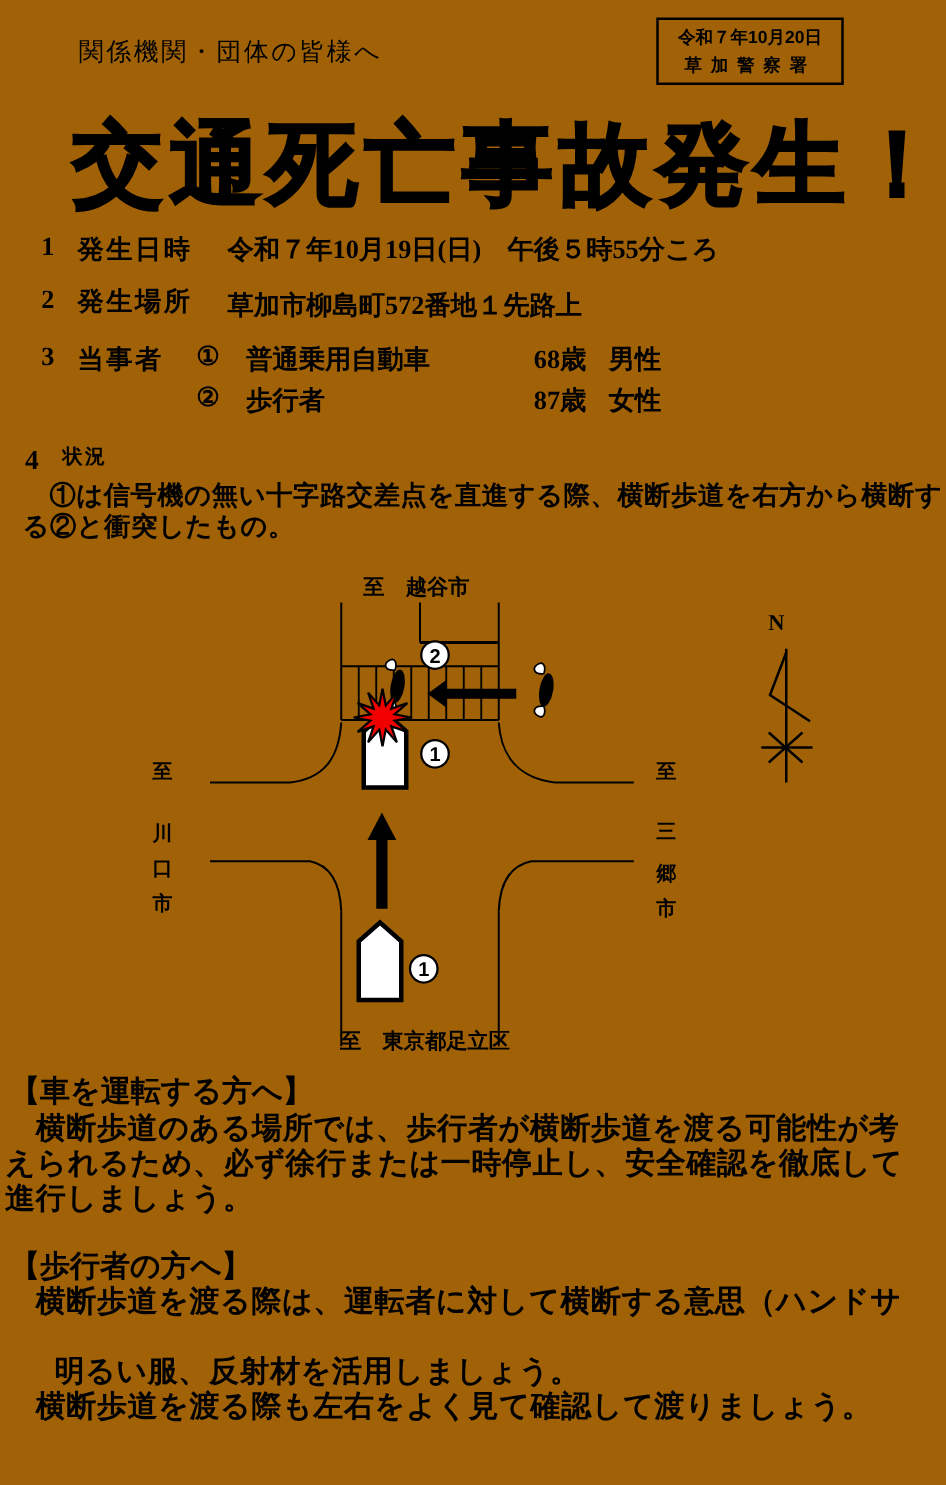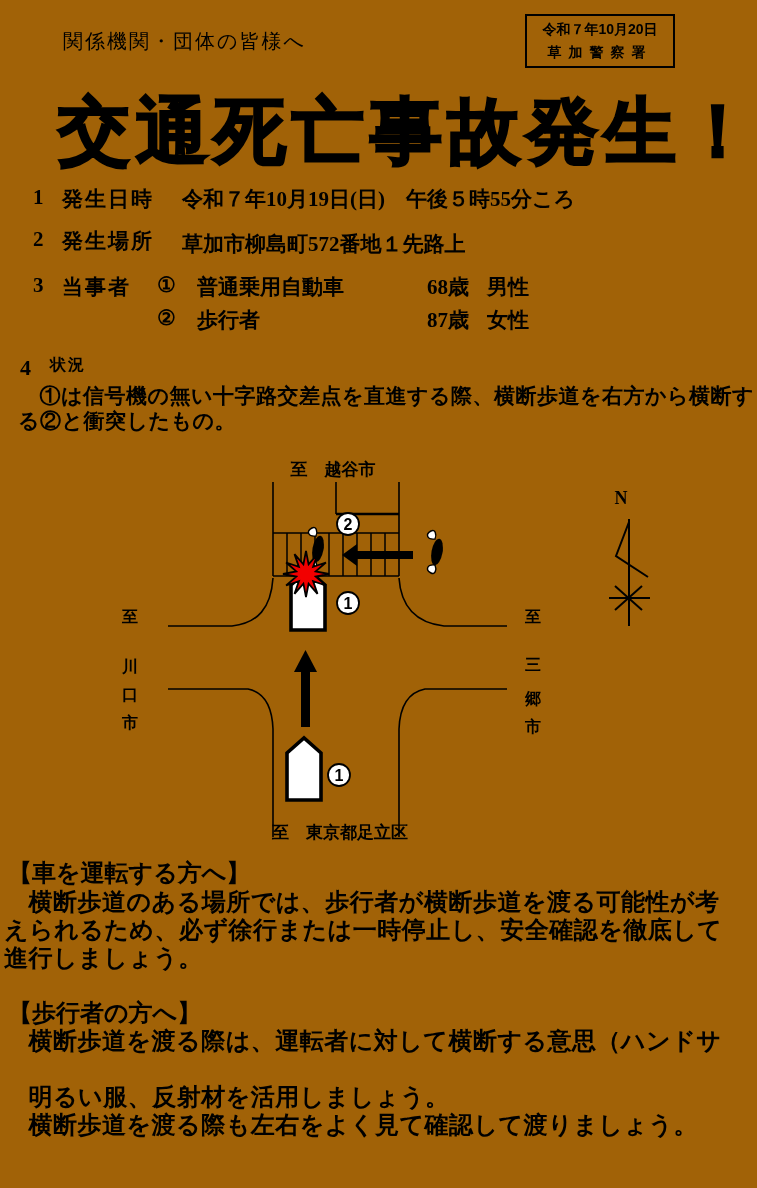--- a/index.html
+++ b/index.html
@@ -155,16 +155,16 @@
     </g>
   </svg>
 
   <div class="abs body-h" style="left:8px;top:857px;">【車を運転する方へ】</div>
   <div class="abs body-l" style="left:4px;top:886px;">　横断歩道のある場所では、歩行者が横断歩道を渡る可能性が考</div>
   <div class="abs body-l" style="left:4px;top:914px;">えられるため、必ず徐行または一時停止し、安全確認を徹底して</div>
   <div class="abs body-l" style="left:4px;top:942px;">進行しましょう。</div>
 
   <div class="abs body-h" style="left:8px;top:997px;">【歩行者の方へ】</div>
   <div class="abs body-l" style="left:4px;top:1025px;">　横断歩道を渡る際は、運転者に対して横断する意思（ハンドサ</div>
-  <div class="abs body-l" style="left:4px;top:1081px;">　明るい服、反射材を活用しましょう。</div>
+  <div class="abs body-l" style="left:19px;top:1081px;">　明るい服、反射材を活用しましょう。</div>
   <div class="abs body-l" style="left:4px;top:1109px;">　横断歩道を渡る際も左右をよく見て確認して渡りましょう。</div>
 
 </div>
 
 </body></html>

